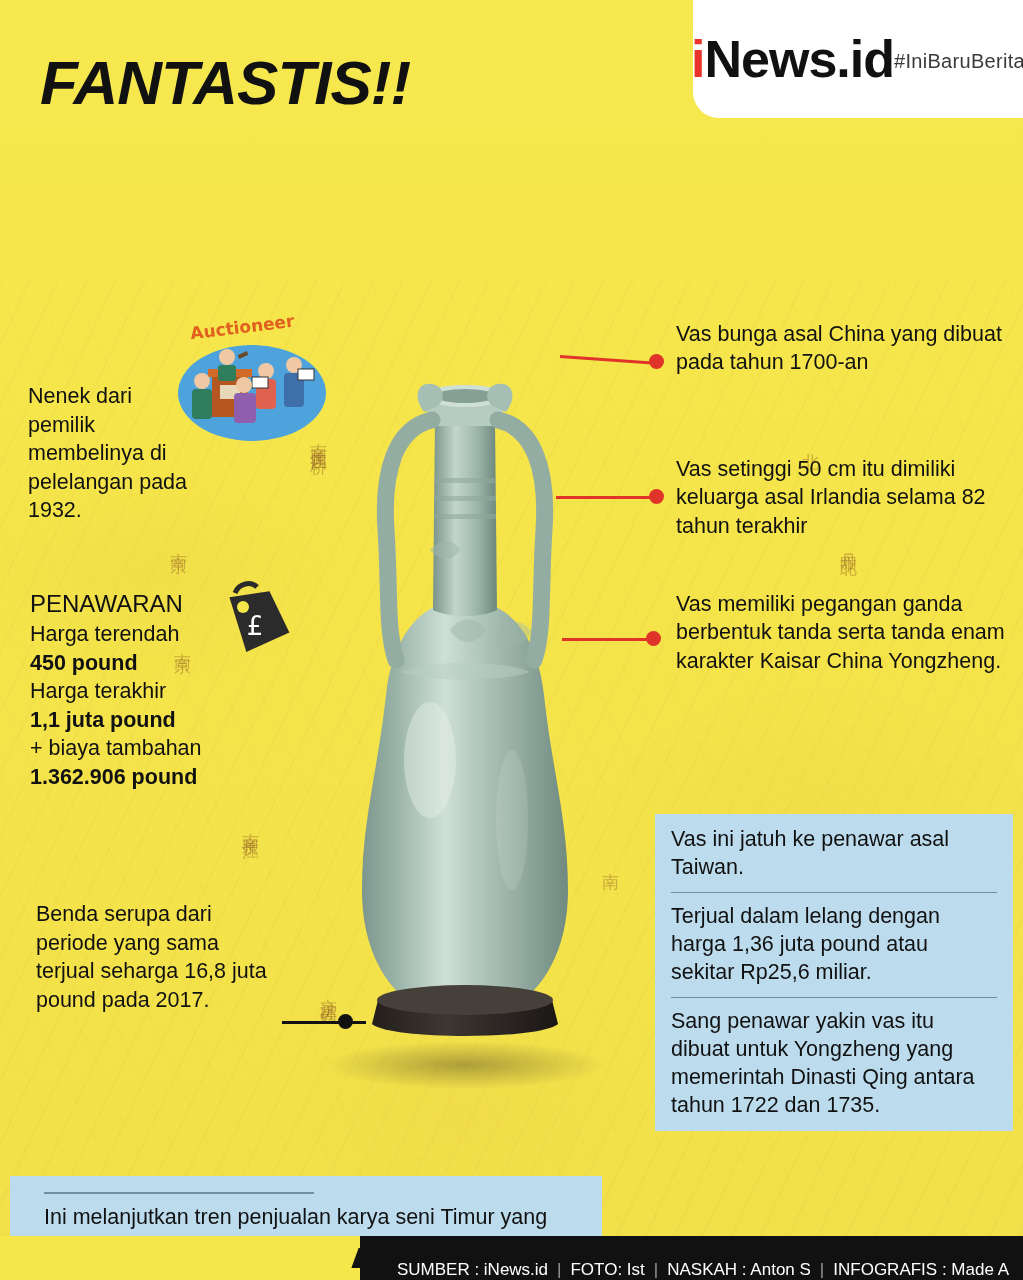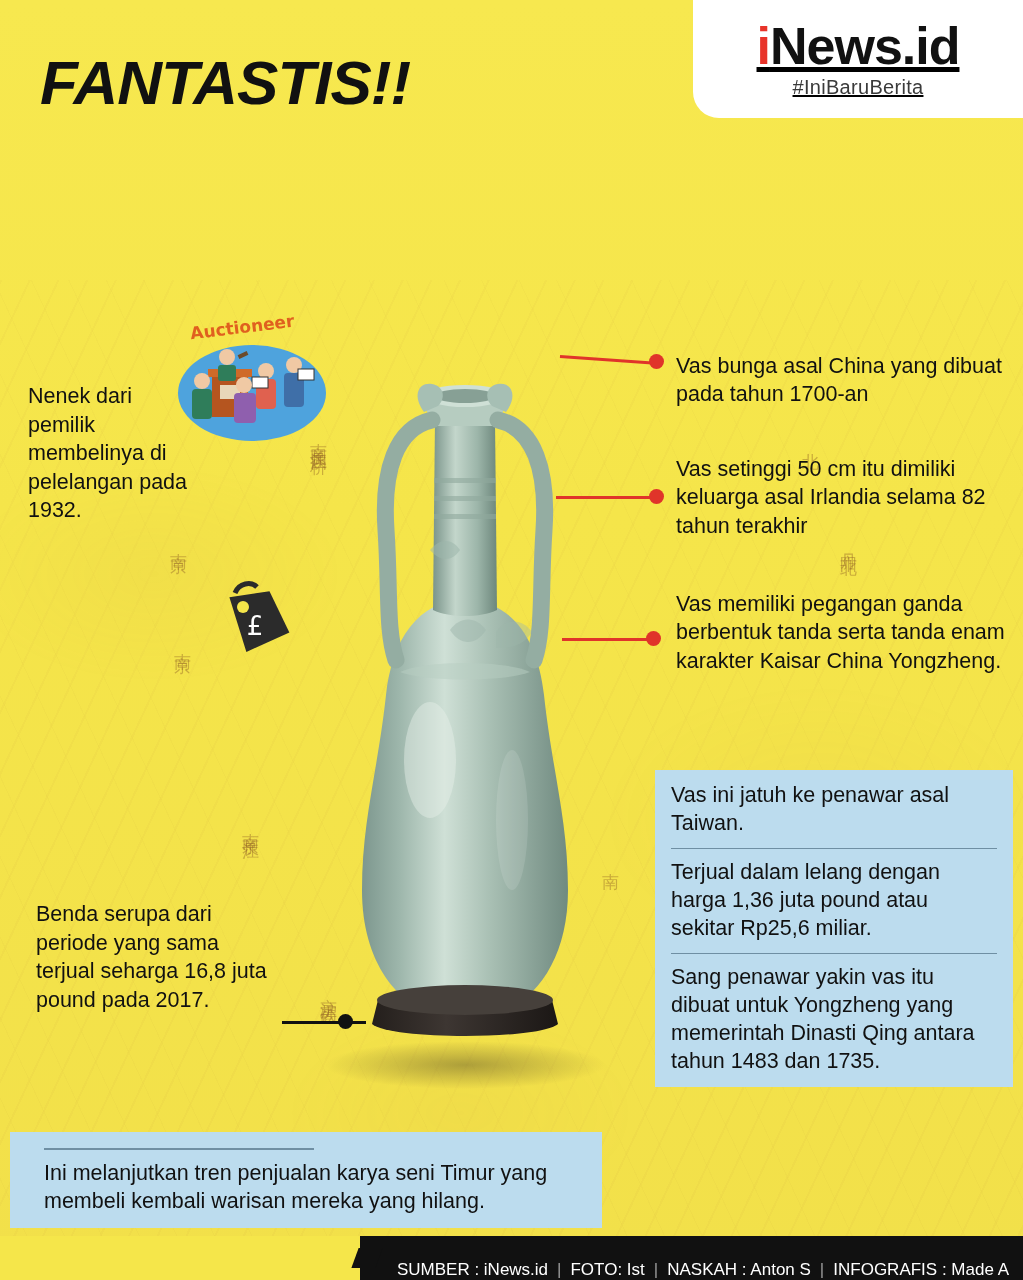--- a/index.html
+++ b/index.html
@@ -32,21 +32,21 @@
     writing-mode: vertical-rl;
     font-family: "DejaVu Sans", sans-serif;
     pointer-events: none;
   }
 
   
   .logo-plate {
     position: absolute; right: 0; top: 0; width: 330px; height: 118px;
     background: #fff;
     border-bottom-left-radius: 26px;
-    display: flex; flex-direction: column; align-items: center; justify-content: center; text-decoration: underline;
+    display: flex; flex-direction: row; align-items: center; justify-content: center;
   }
   .logo-main { font-size: 52px; font-weight: bold; color: #111; letter-spacing: -1px; line-height: 1; }
   .logo-main .i { color: #e8342a; }
   .logo-tag { font-size: 20px; color: #3a3a3a; margin-top: 4px; letter-spacing: .3px; }
 
   .headline { position: absolute; left: 40px; top: 52px; width: 700px; }
   .h-line1 { font-size: 62px; font-weight: bold; color: #111; line-height: 1.0; letter-spacing: -1px; font-style: italic; }
   .h-line2, .h-line3 { font-size: 52px; font-weight: bold; color: #111; line-height: 1.12; letter-spacing: -1px; }
 
   
@@ -72,21 +72,21 @@
     position: absolute; left: 22px; top: 2px; font-size: 17px; font-weight: bold;
     color: #e0601f; transform: rotate(-7deg); font-family: "DejaVu Sans", sans-serif;
   }
 
   
   .tag { position: absolute; left: 205px; top: 575px; width: 96px; height: 96px; }
 
   
   .blue-box {
     position: absolute; background: #bcdcee; color: #111;
-    font-size: 21.5px; line-height: 1.3; padding: 12px 16px;
+    font-size: 21.5px; line-height: 1.3; padding: 12px 16px; margin-top: 44px;
   }
   .sep { height: 1px; background: #6f8fa3; margin: 10px 0 10px; }
 
   
   .footer-bar {
     position: absolute; left: 0; bottom: 0; width: 1023px; height: 44px; background: #111;
   }
   .footer-text {
     position: absolute; left: 0; bottom: 0; width: 1023px; height: 44px;
     display: flex; align-items: flex-end; justify-content: flex-end;
@@ -206,20 +206,29 @@
       <rect x="130" y="54" width="16" height="11" fill="#fff" stroke="#333"></rect>
       <circle cx="34" cy="66" r="8" fill="#f0c9a4"></circle>
       <rect x="24" y="74" width="20" height="30" fill="#2f7d5a" rx="4"></rect>
       <circle cx="76" cy="70" r="8" fill="#f0c9a4"></circle>
       <rect x="66" y="78" width="22" height="30" fill="#8f5fae" rx="4"></rect>
     </svg>
   </div>
 
   <div class="left-block" style="left:28px; top:382px; width:170px;">Nenek dari pemilik membelinya di pelelangan pada 1932.</div>
 
+  <div class="left-block" style="left:30px; top:588px; width:240px;">
+    <div style="font-size:24px;">PENAWARAN</div>
+    <div>Harga terendah</div>
+    <div class="bold">450 pound</div>
+    <div>Harga terakhir</div>
+    <div class="bold">1,1 juta pound</div>
+    <div>+ biaya tambahan</div>
+    <div class="bold">1.362.906 pound</div>
+  </div>
 
   <div class="tag">
     <svg width="96" height="96" viewBox="0 0 96 96">
       <path d="M20 28 L58 14 L86 50 L48 78 Z" fill="#2b2b2b" transform="rotate(12 50 46)"></path>
       <circle cx="38" cy="32" r="6" fill="#f5e64a"></circle>
       <path d="M30 18 C34 8 46 6 52 12" stroke="#2b2b2b" stroke-width="5" fill="none"></path>
       <text x="50" y="60" font-size="26" fill="#ffffff" font-family="DejaVu Sans, sans-serif" text-anchor="middle">£</text>
     </svg>
   </div>
 
@@ -230,32 +239,32 @@
 
   <div class="line" style="left:556px; top:496px; width:100px; transform: rotate(0deg);"></div>
   <div class="dot" style="left:649px; top:489px;"></div>
 
   <div class="line" style="left:562px; top:638px; width:92px; transform: rotate(0deg);"></div>
   <div class="dot" style="left:646px; top:631px;"></div>
 
   <div style="position:absolute; left:282px; top:1021px; width:84px; height:3px; background:#111;"></div>
   <div style="position:absolute; left:338px; top:1014px; width:15px; height:15px; border-radius:50%; background:#111;"></div>
 
-  <div class="callout" style="left:676px; top:320px; width:330px;margin-top:32px;">Vas bunga asal China yang dibuat pada tahun 1700-an</div>
+  <div class="callout" style="left:676px; top:320px; width:330px;">Vas bunga asal China yang dibuat pada tahun 1700-an</div>
 
   <div class="callout" style="left:676px; top:455px; width:330px;">Vas setinggi 50 cm itu dimiliki keluarga asal Irlandia selama 82 tahun terakhir</div>
 
   <div class="callout" style="left:676px; top:590px; width:330px;">Vas memiliki pegangan ganda berbentuk tanda serta tanda enam karakter Kaisar China Yongzheng.</div>
 
   <div class="blue-box" style="left:655px; top:770px; width:358px;">
     <div>Vas ini jatuh ke penawar asal Taiwan.</div>
     <div class="sep"></div>
     <div>Terjual dalam lelang dengan harga 1,36 juta pound atau sekitar Rp25,6 miliar.</div>
     <div class="sep"></div>
-    <div>Sang penawar yakin vas itu dibuat untuk Yongzheng yang memerintah Dinasti Qing antara tahun 1483 dan 1735.</div>
+    <div>Sang penawar yakin vas itu dibuat untuk Yongzheng yang memerintah Dinasti Qing antara tahun 1722 dan 1735.</div>
   </div>
 
   <div class="blue-box" style="left:10px; top:1132px; width:592px; padding-top:16px;">
     <div style="width:270px; height:2px; background:#6f8fa3; margin:0 0 10px 18px;"></div>
     <div style="padding-left:18px;">Ini melanjutkan tren penjualan karya seni Timur yang membeli kembali warisan mereka yang hilang.</div>
   </div>
 
   <div class="footer-bar"></div>
   <div class="footer-accent"></div>
   <div class="footer-accent2"></div>

